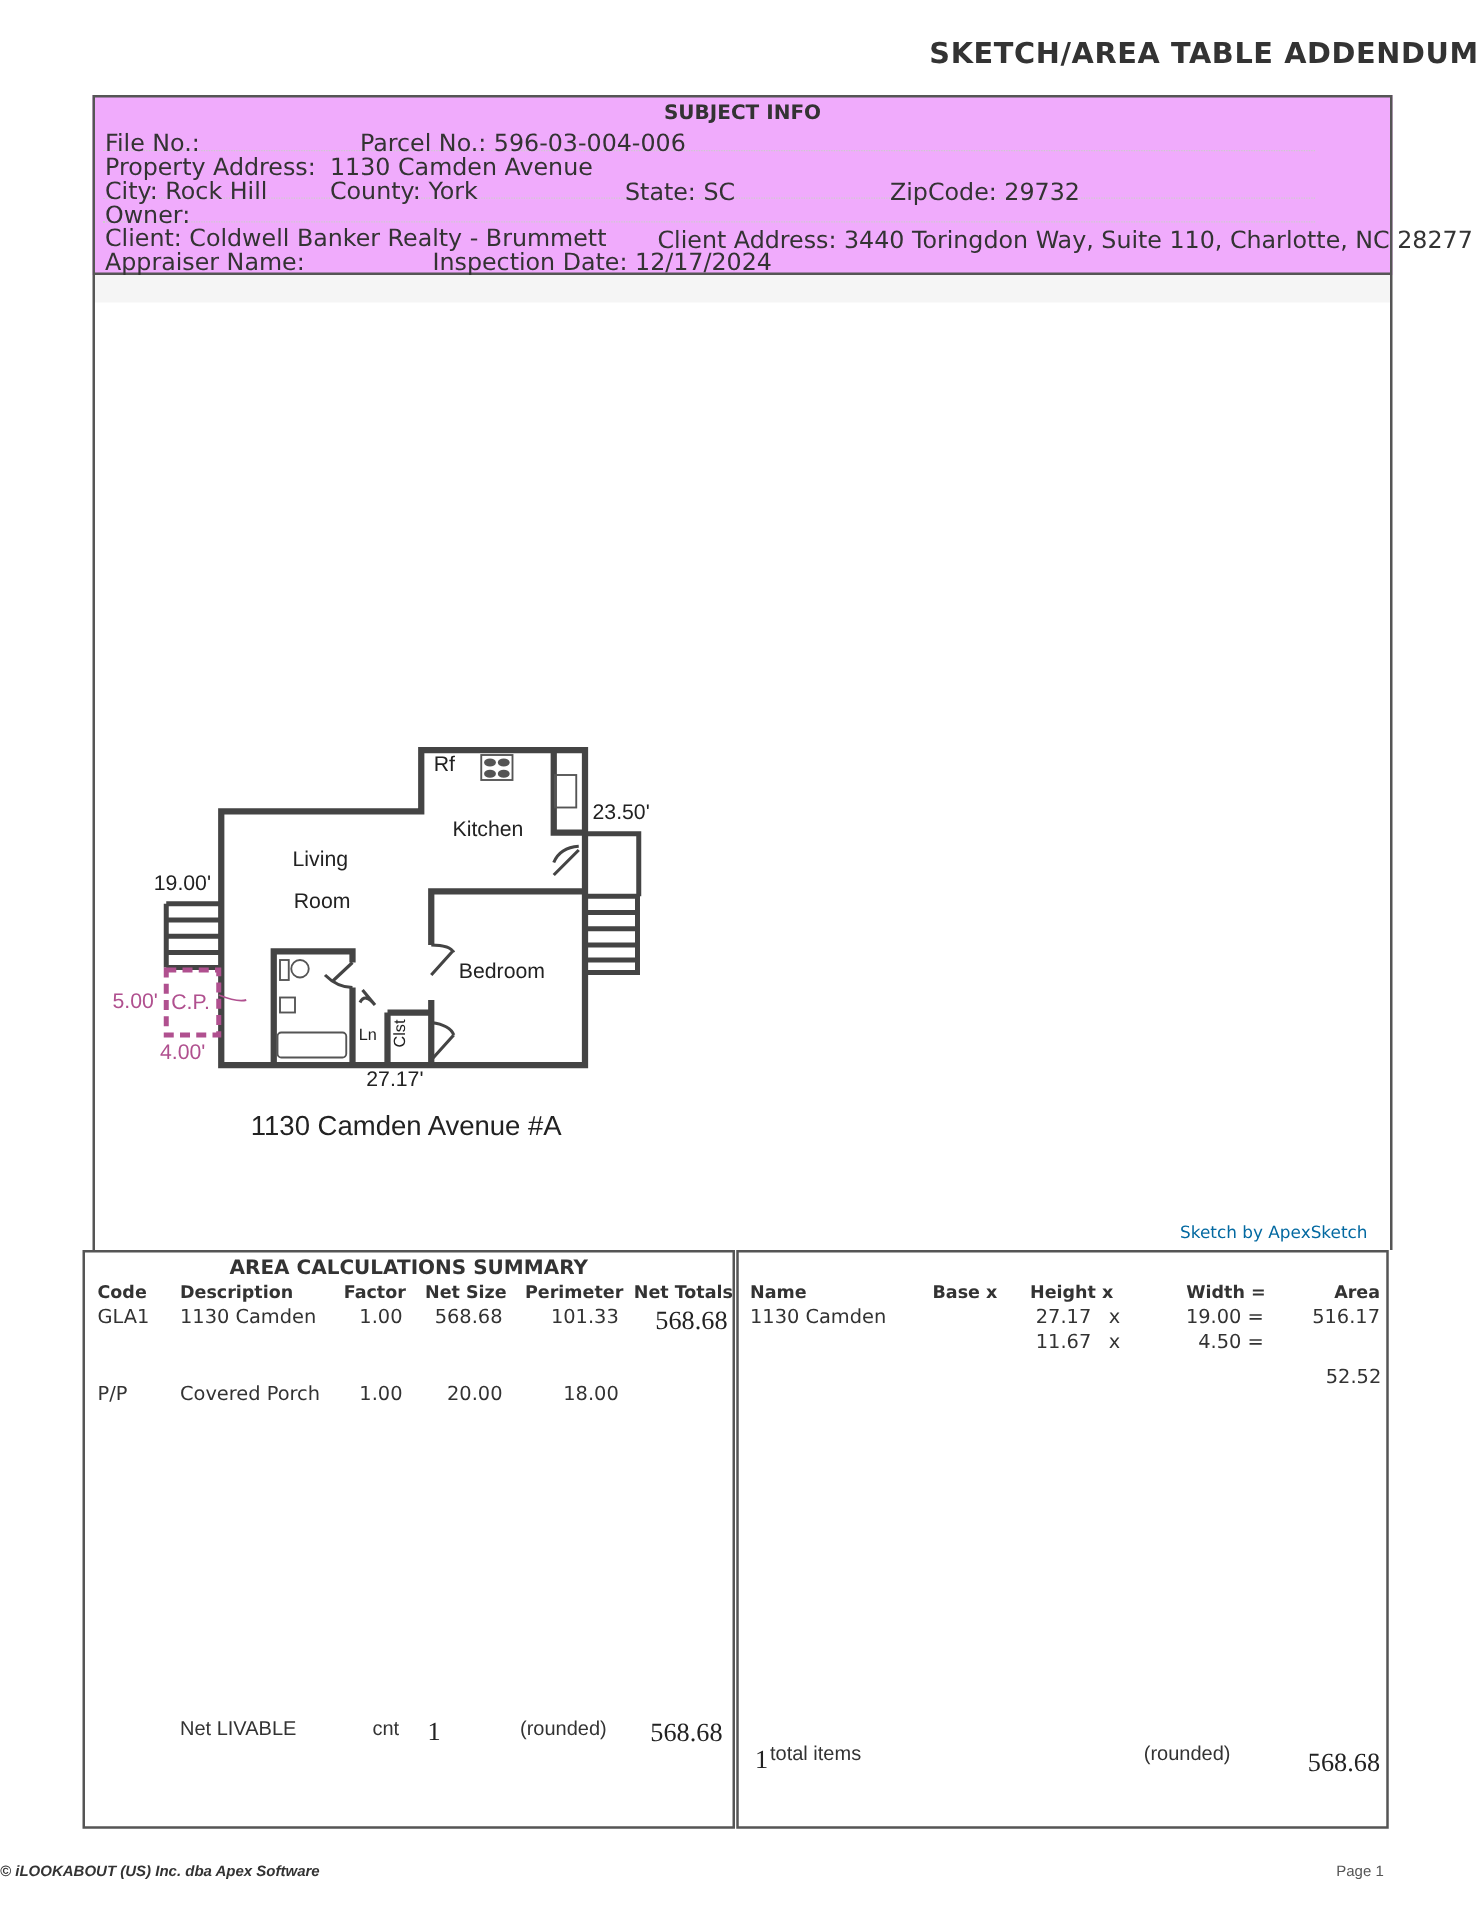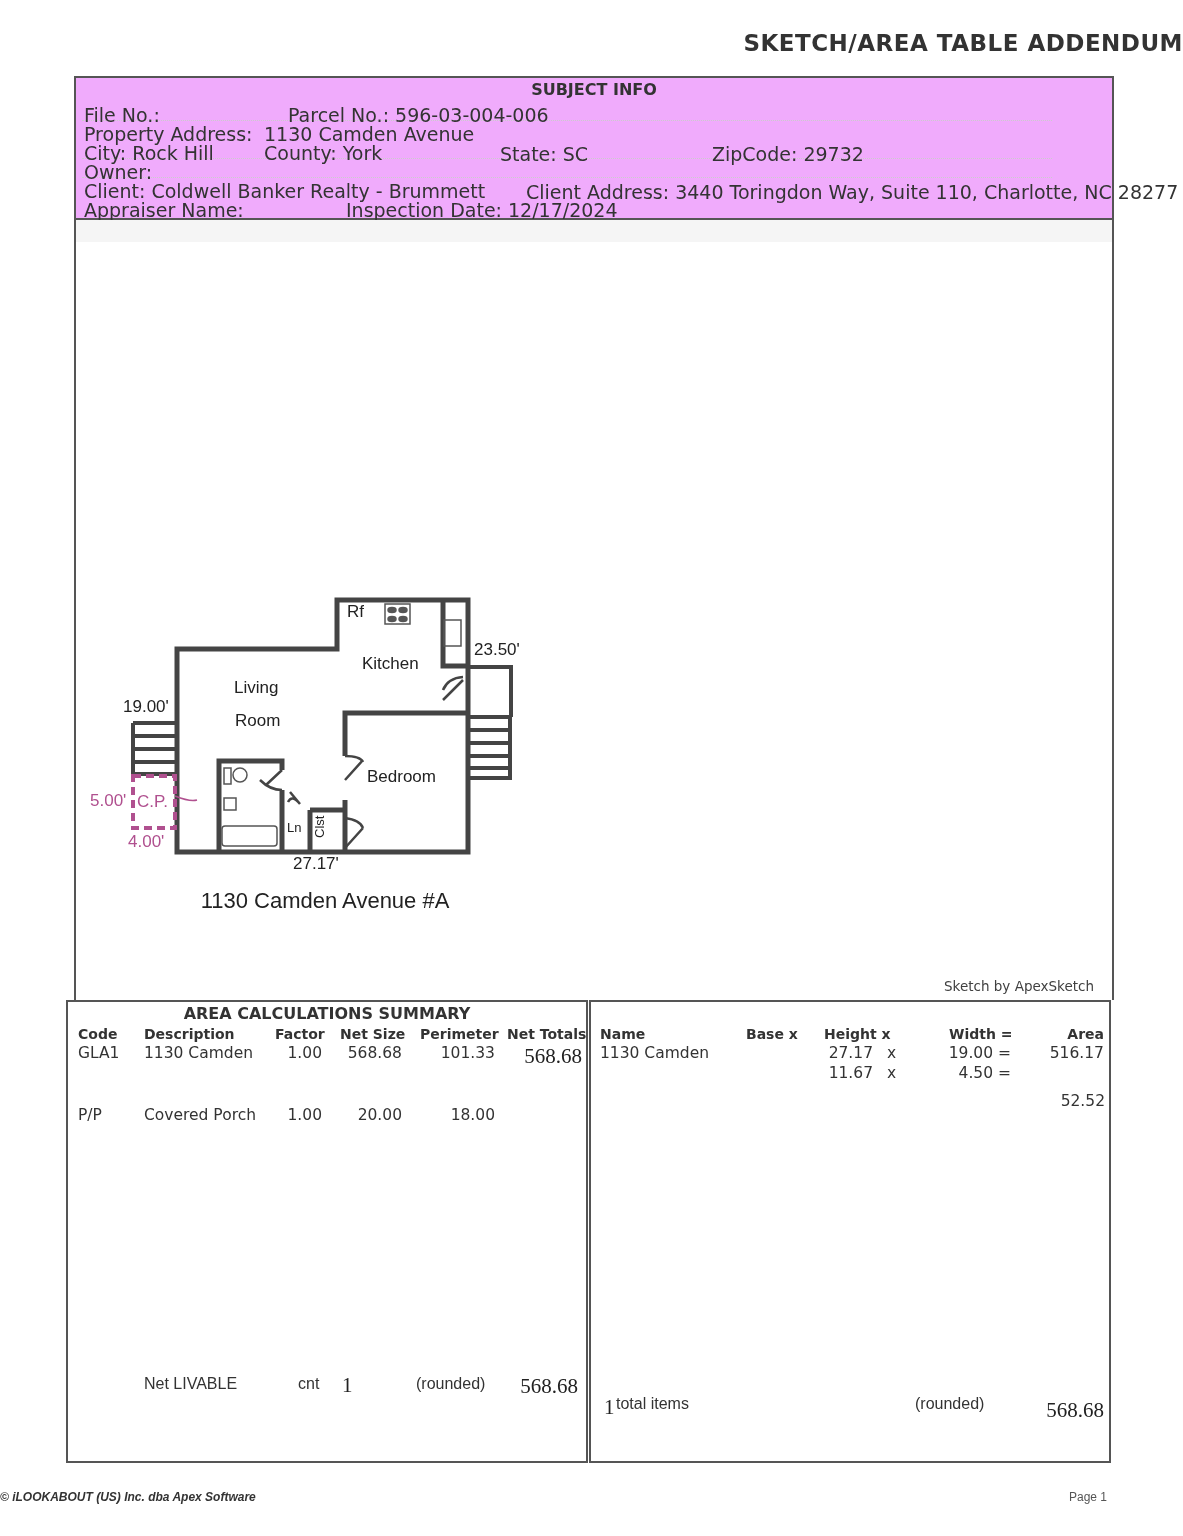--- a/index.html
+++ b/index.html
@@ -6,21 +6,21 @@
   body{width:1183px;height:1536px;position:relative;font-family:"DejaVu Sans",sans-serif;color:#222;overflow:hidden;}
   .title{position:absolute;left:0;width:1183px;top:30px;text-align:right;font-weight:bold;font-size:23px;letter-spacing:0.5px;color:#333;}
   .subj{position:absolute;left:74px;top:76px;width:1040px;height:144px;border:2px solid #555;box-sizing:border-box;background:#f0abfc;}
   .sec-head{position:absolute;left:0;width:100%;text-align:center;font-weight:bold;font-size:16px;color:#333;}
   .srow{position:absolute;font-size:19px;color:#333;white-space:nowrap;}
   .dots{position:absolute;left:6px;right:60px;border-bottom:1px dotted #ccc;}
   .sketch{position:absolute;left:74px;top:220px;width:1040px;height:780px;border-left:2px solid #555;border-right:2px solid #555;box-sizing:border-box;}
   .sketch-head{position:absolute;left:0;top:0;width:100%;height:22px;background:#f5f5f5;}
   .plan{position:absolute;left:80px;top:590px;}
   .addr{position:absolute;left:120px;top:886px;width:410px;text-align:center;font-family:"Liberation Sans",sans-serif;font-size:22px;color:#222;line-height:30px;}
-  .credit{position:absolute;right:18px;top:758px;font-size:13.5px;color:#404040;}
+  .credit{position:absolute;right:18px;top:758px;font-size:13.5px;color:#0369a1;}
   .summary{position:absolute;left:66px;top:1000px;width:522px;height:463px;border:2px solid #555;box-sizing:border-box;}
   .breakdown{position:absolute;left:589px;top:1000px;width:522px;height:463px;border:2px solid #555;box-sizing:border-box;}
   .tbl-title{position:absolute;left:0;width:100%;top:2px;text-align:center;font-weight:bold;font-size:16px;color:#333;}
   .th{position:absolute;top:24px;font-weight:bold;font-size:14px;color:#333;white-space:nowrap;}
   .td{position:absolute;font-size:15.5px;color:#333;white-space:nowrap;}
   .serif{font-family:"Liberation Serif",serif;font-size:21px;color:#222;}
   .narrow{font-family:"Liberation Sans",sans-serif;font-size:16px;color:#333;}
   .footer{position:absolute;top:1490px;left:0;width:1183px;text-align:left;font-family:"Liberation Sans",sans-serif;font-size:12px;font-weight:bold;color:#333;font-style:italic;}
   .page{position:absolute;top:1490px;right:76px;font-family:"Liberation Sans",sans-serif;font-size:12px;color:#555;}
   .r{text-align:right;}

